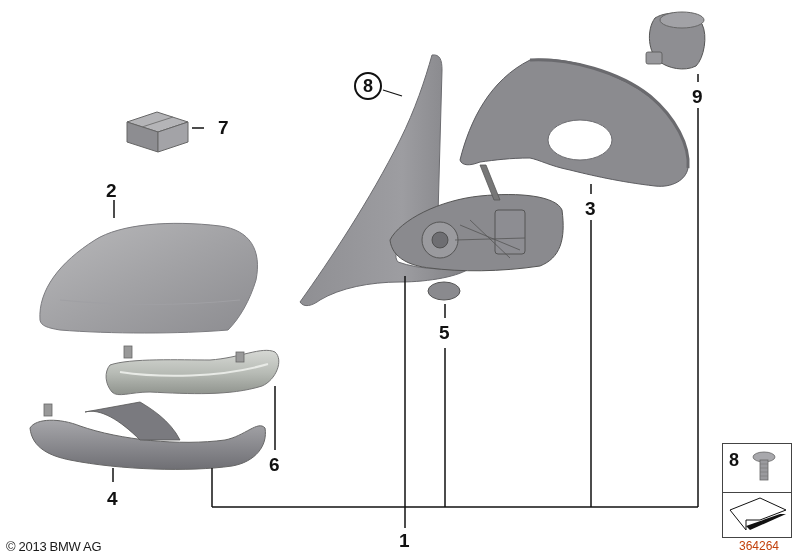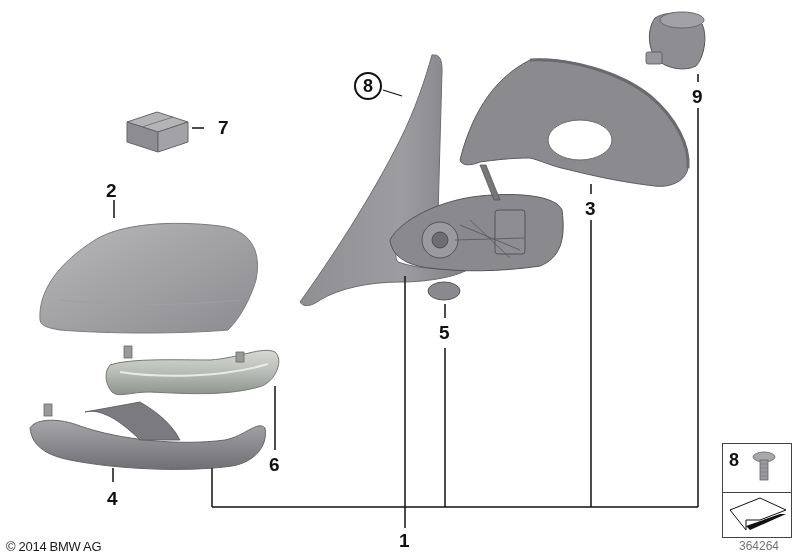--- a/index.html
+++ b/index.html
@@ -1,20 +1,20 @@
 <!DOCTYPE html>
 <html><head>
 <meta charset="utf-8">
 <style>
   html, body { margin: 0; padding: 0; background: #ffffff; }
   body { width: 800px; height: 560px; position: relative; overflow: hidden; font-family: "Liberation Sans", sans-serif; }
   #diagram { position: absolute; left: 0; top: 0; width: 800px; height: 560px; }
   .label { position: absolute; font-family: "Liberation Sans", sans-serif; font-weight: bold; font-size: 19px; color: #111; line-height: 1; }
   .copyright { position: absolute; left: 6px; top: 539px; font-size: 13px; color: #1a1a1a; letter-spacing: -0.3px; }
-  .docnum { position: absolute; left: 739px; top: 539px; font-size: 12px; color: #737373; }
+  .docnum { position: absolute; left: 739px; top: 539px; font-size: 12px; color: #c2410c; }
   .circled { position: absolute; left: 354px; top: 72px; width: 28px; height: 28px; border: 2px solid #111; border-radius: 50%; box-sizing: border-box; text-align: center; font-weight: bold; font-size: 18px; line-height: 24px; color: #111; }
   .box8 { position: absolute; left: 722px; top: 443px; width: 70px; height: 50px; border: 1px solid #444; box-sizing: border-box; }
   .box-arrow { position: absolute; left: 722px; top: 492px; width: 70px; height: 46px; border: 1px solid #444; box-sizing: border-box; }
   .box8 .num { position: absolute; left: 6px; top: 6px; font-weight: bold; font-size: 18px; color: #111; }
 </style>
 </head>
 <body>
 
 <svg id="diagram" viewBox="0 0 800 560" xmlns="http://www.w3.org/2000/svg">
   <defs>
@@ -130,14 +130,14 @@
 <div class="label" style="left:439px; top:323px;">5</div>
 <div class="label" style="left:585px; top:199px;">3</div>
 <div class="label" style="left:692px; top:87px;">9</div>
 <div class="circled">8</div>
 
 <div class="box8">
   <span class="num">8</span>
 </div>
 <div class="box-arrow"></div>
 
-<div class="copyright">© 2014 BMW AG</div>
+<div class="copyright">© 2013 BMW AG</div>
 <div class="docnum">364264</div>
 
 </body></html>

